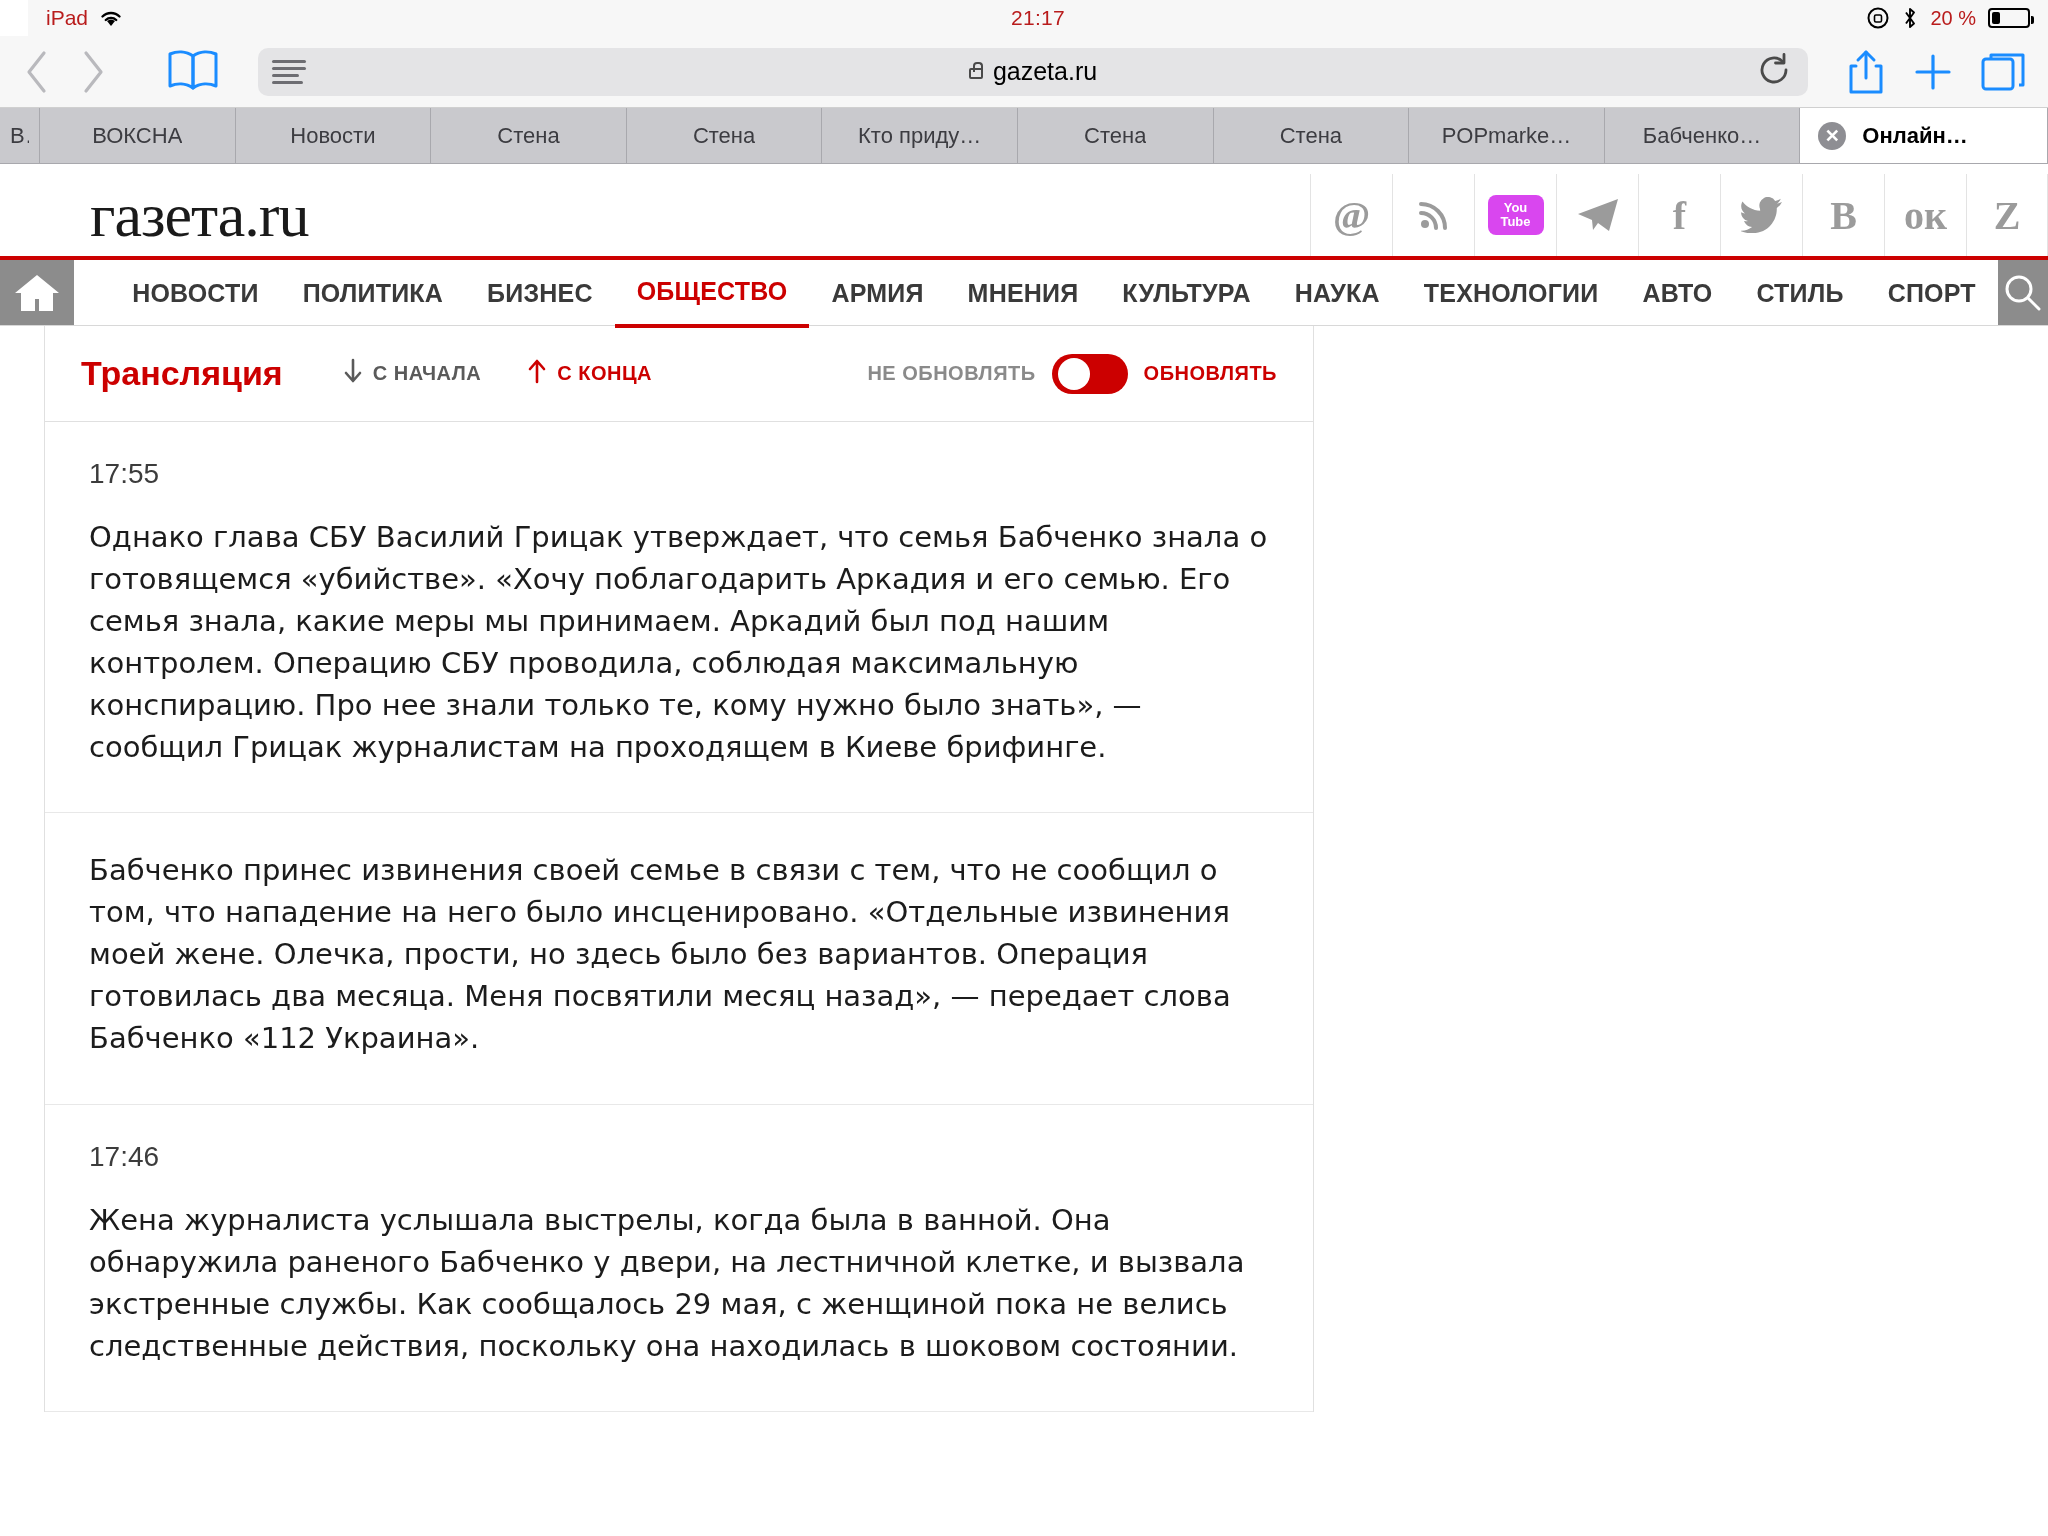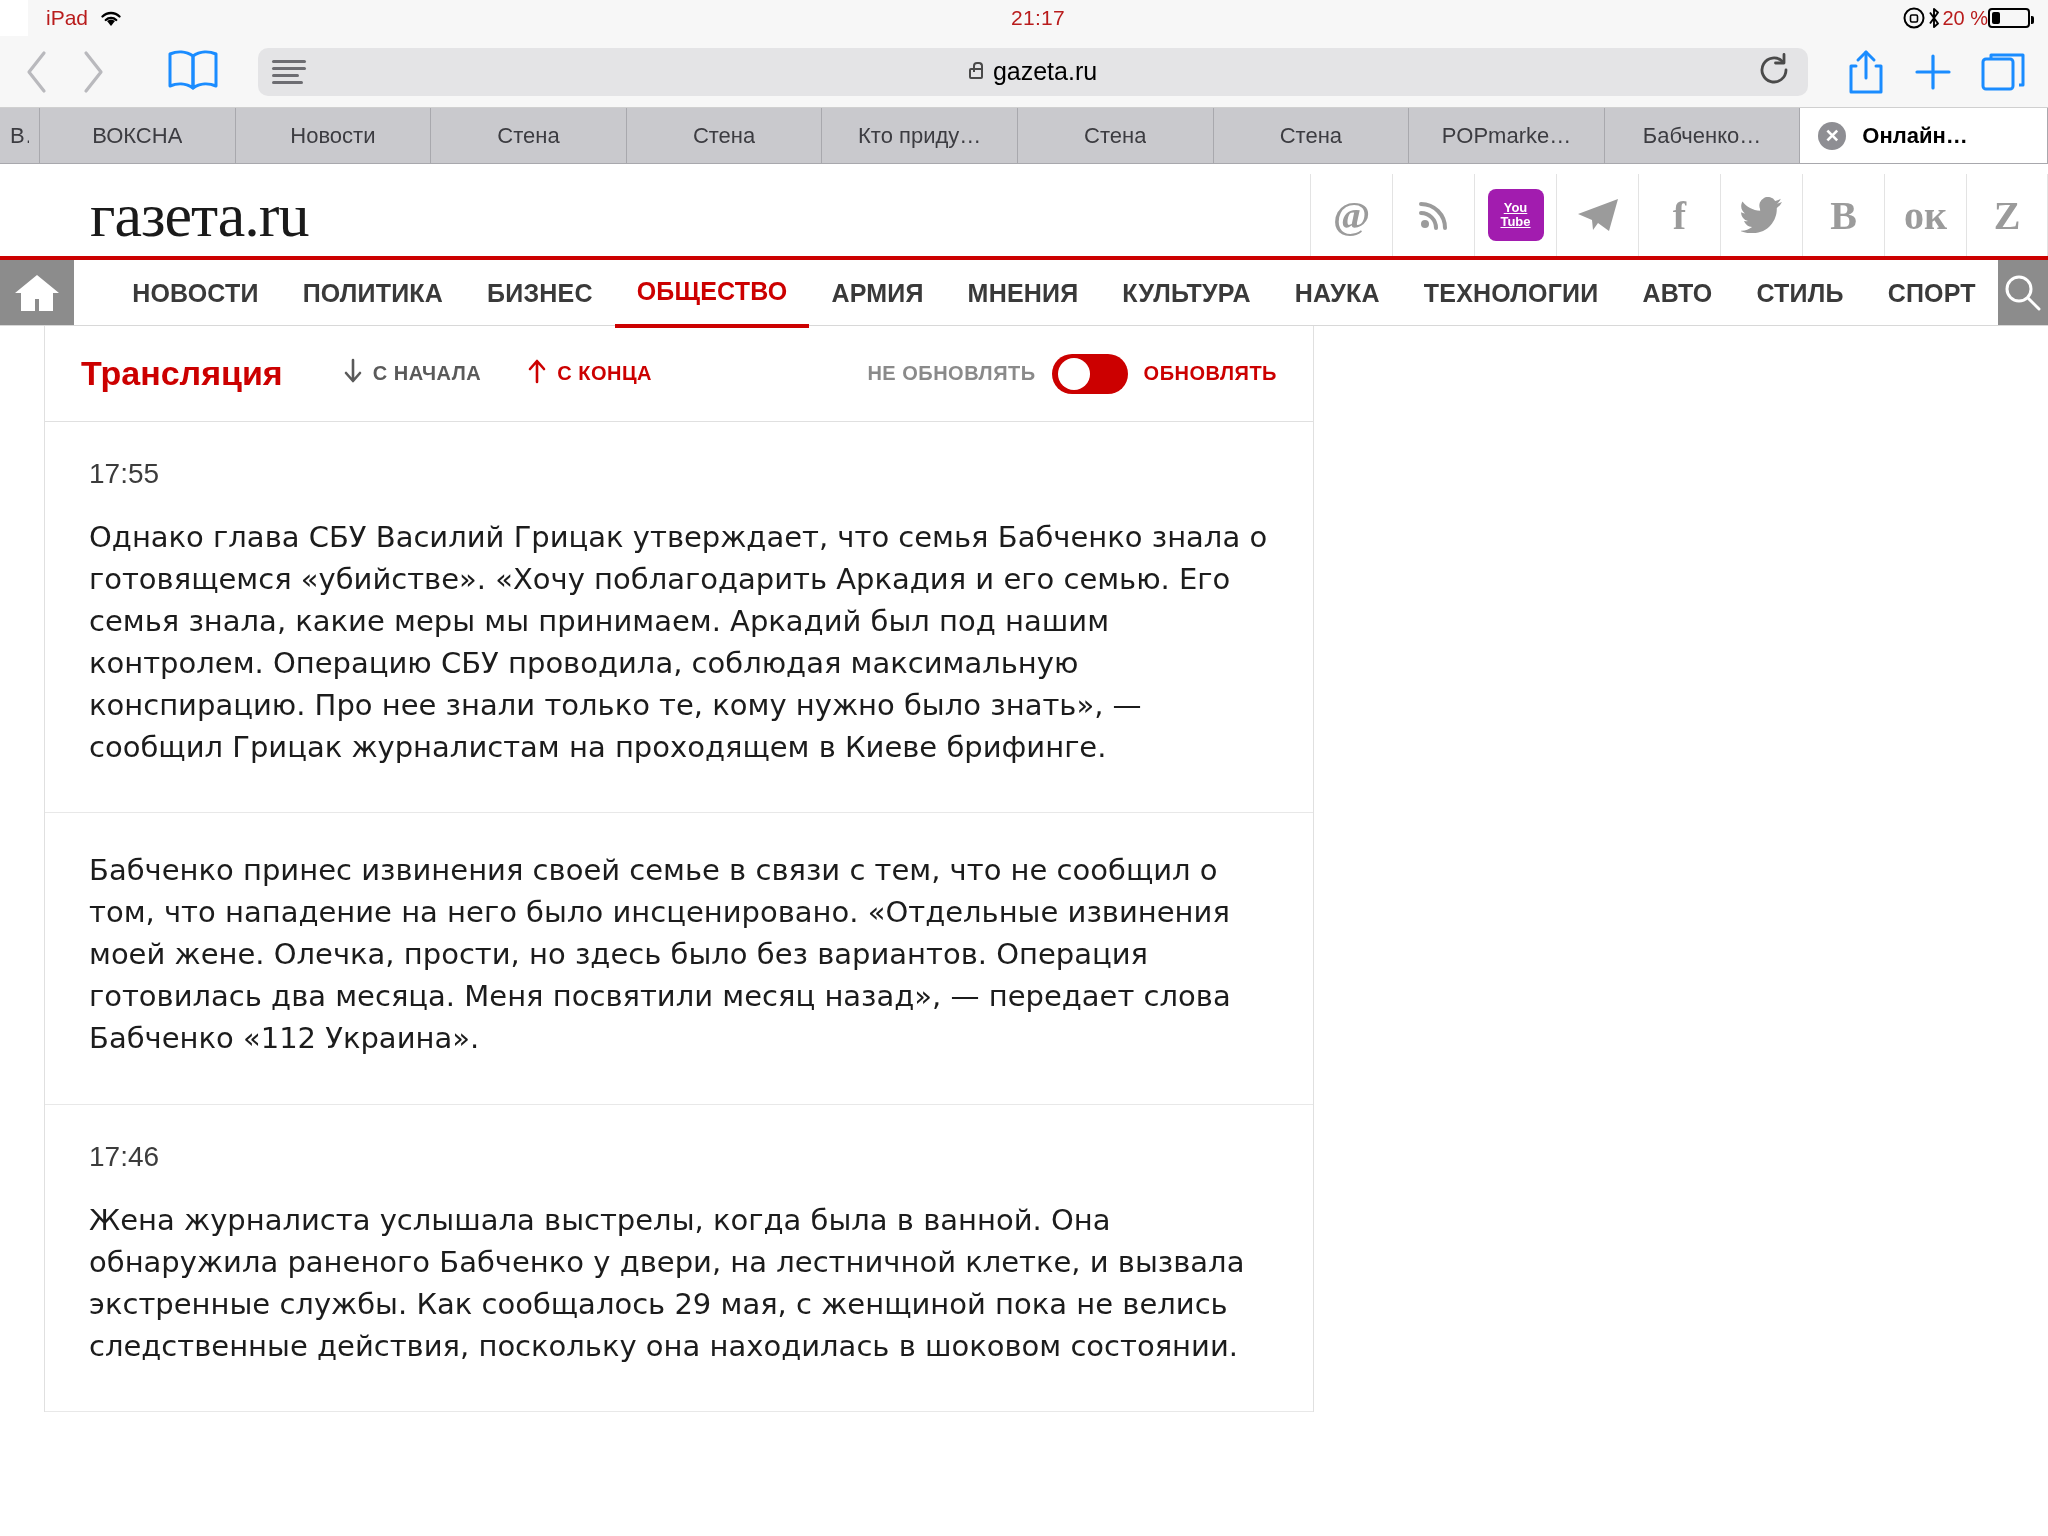--- a/index.html
+++ b/index.html
@@ -24,21 +24,21 @@
     color: #b91c1c;
     position: relative;
     margin-left: 28px;
   }
   .sb-left { display: flex; align-items: center; gap: 10px; }
   .sb-center {
     position: absolute; left: 0; right: 0; text-align: center;
     font-size: 21px; font-weight: 400; letter-spacing: .3px;
   }
   .sb-right {
-    margin-left: auto; display: flex; align-items: center; 
+    margin-left: auto; display: flex; align-items: center; gap: 12px;
     font-size: 20px; position: relative; z-index: 2;
   }
   .wifi-icon svg, .bt-icon svg, .rot-icon svg { display: block; }
   .battery {
     width: 42px; height: 20px; border: 2px solid #000; border-radius: 4px;
     position: relative; display: inline-block;
   }
   .battery::after {
     content: ""; position: absolute; right: -6px; top: 6px;
     width: 3px; height: 8px; background: #000; border-radius: 0 2px 2px 0;
@@ -151,23 +151,23 @@
     width: 82px; display: flex; align-items: center; justify-content: center;
     border-left: 1px solid #e3e3e3;
     color: #9b9b9b;
     font-family: "Liberation Serif", serif;
     font-size: 40px;
     font-weight: 700;
   }
   .soc:last-child { border-right: 1px solid #e3e3e3; }
   .soc.yt { font-family: "Liberation Sans", sans-serif; }
   .yt-box {
-    background: #a21caf; color: #fff; border-radius: 8px; width: 56px; height: 52px;
+    background: #d946ef; color: #fff; border-radius: 8px; width: 56px; height: 40px;
     display: flex; flex-direction: column; align-items: center; justify-content: center;
-    font-size: 13px; line-height: 1.05; font-weight: 700; text-decoration: underline;
+    font-size: 13px; line-height: 1.05; font-weight: 700;
   }
 
   .navbar {
     display: flex; align-items: stretch; height: 66px;
     border-bottom: 1px solid #d8d8d8;
   }
   .home-cell {
     width: 124px; background: #8c8c8c; display: flex; align-items: center; justify-content: center;
   }
   .nav-items { display: flex; align-items: center; gap: 0; flex: 1; padding-left: 36px; }

